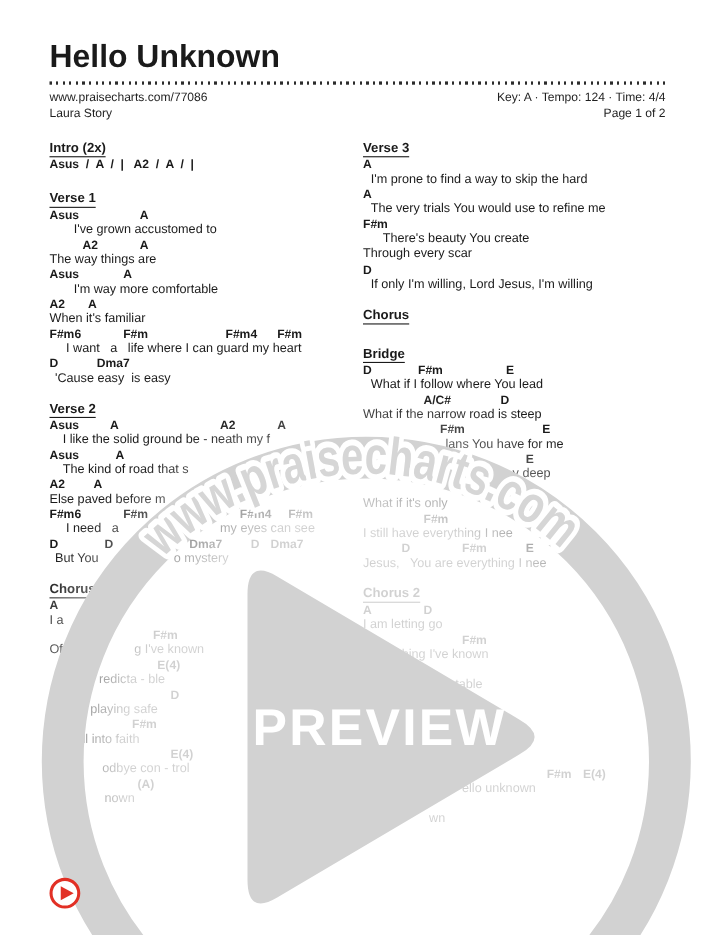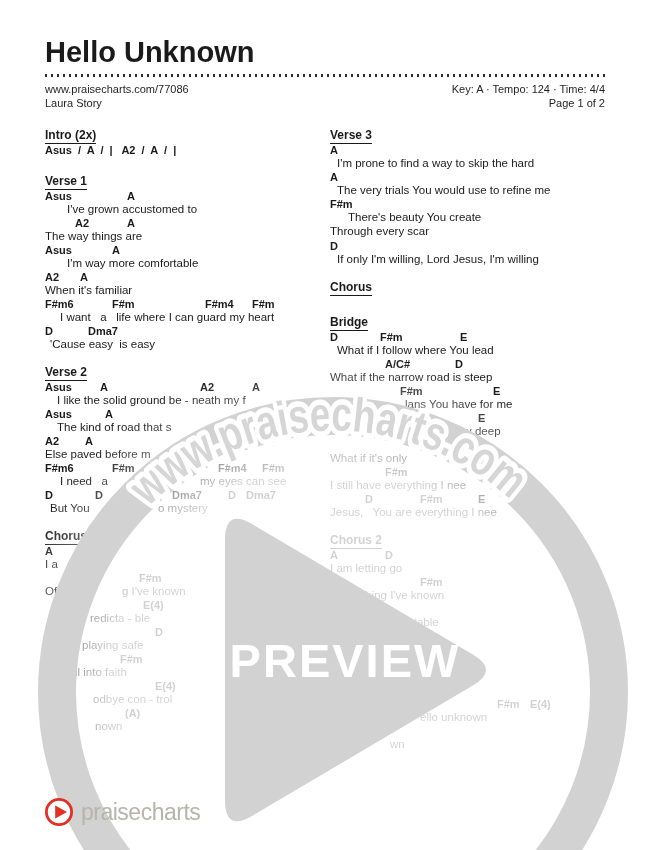--- a/index.html
+++ b/index.html
@@ -260,16 +260,15 @@
       <textPath href="#wmarc" textLength="400" lengthAdjust="spacingAndGlyphs">www.praisecharts.com</textPath>
     </text>
     <text x="345" y="677" text-anchor="middle" font-size="47" font-weight="bold" fill="#ffffff" letter-spacing="2" style="font-family:'Liberation Sans',sans-serif;">PREVIEW</text>
   </svg>
 
   <div id="brand">
     <svg width="30" height="30" viewBox="0 0 30 30">
       <circle cx="15" cy="15" r="12.6" fill="#ffffff" stroke="#e23025" stroke-width="2.8"></circle>
       <path d="M11.2 8.6 L23 15 L11.2 21.4 Z" fill="#e23025"></path>
     </svg>
-    <span id="brand-text">praisecharts</span>
   </div>
 
 </div>
 
 </body></html>

